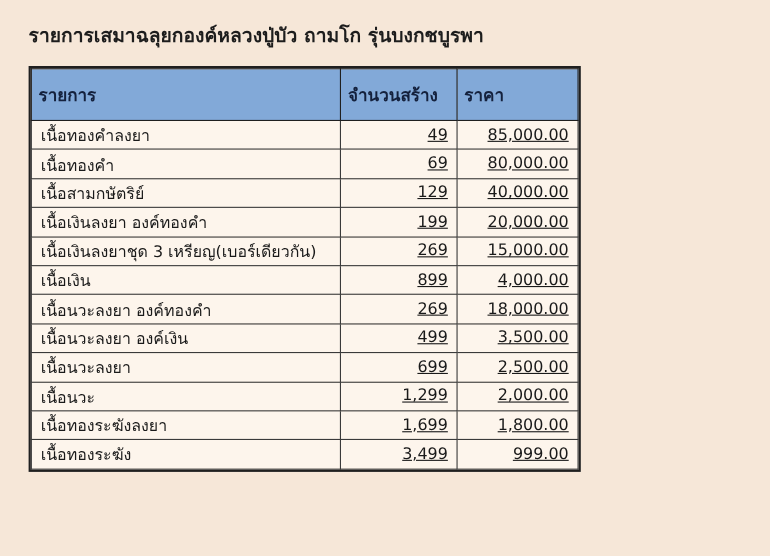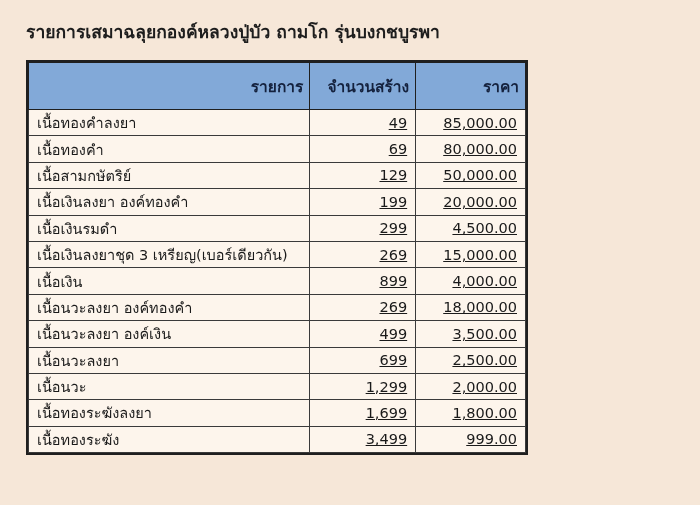--- a/index.html
+++ b/index.html
@@ -38,21 +38,21 @@
   table {
     border-collapse: collapse;
     width: 100%;
     table-layout: fixed;
   }
   thead th {
     background: #82a9d8;
     color: #14213d;
     font-size: 15.5px;
     font-weight: bold;
-    text-align: right;
+    text-align: left;
     height: 46px;
     border: 1px solid #1f1f1f;
     padding: 0 6px;
   }
   tbody td {
     border: 1px solid #3a3a3a;
     height: 25.4px;
     font-size: 14.5px;
     padding: 0 8px;
     background: #fdf5ec;
@@ -107,31 +107,26 @@
             <td class="price">85,000.00</td>
           </tr>
           <tr>
             <td class="name">เนื้อทองคำ</td>
             <td class="num">69</td>
             <td class="price">80,000.00</td>
           </tr>
           <tr>
             <td class="name">เนื้อสามกษัตริย์</td>
             <td class="num">129</td>
-            <td class="price">50,000.00</td>
+            <td class="price">40,000.00</td>
           </tr>
           <tr>
             <td class="name">เนื้อเงินลงยา   องค์ทองคำ</td>
             <td class="num">199</td>
             <td class="price">20,000.00</td>
-          </tr>
-          <tr>
-            <td class="name">เนื้อเงินรมดำ</td>
-            <td class="num">299</td>
-            <td class="price">4,500.00</td>
           </tr>
           <tr>
             <td class="name">เนื้อเงินลงยาชุด   3 เหรียญ(เบอร์เดียวกัน)</td>
             <td class="num">269</td>
             <td class="price">15,000.00</td>
           </tr>
           <tr>
             <td class="name">เนื้อเงิน</td>
             <td class="num">899</td>
             <td class="price">4,000.00</td>

